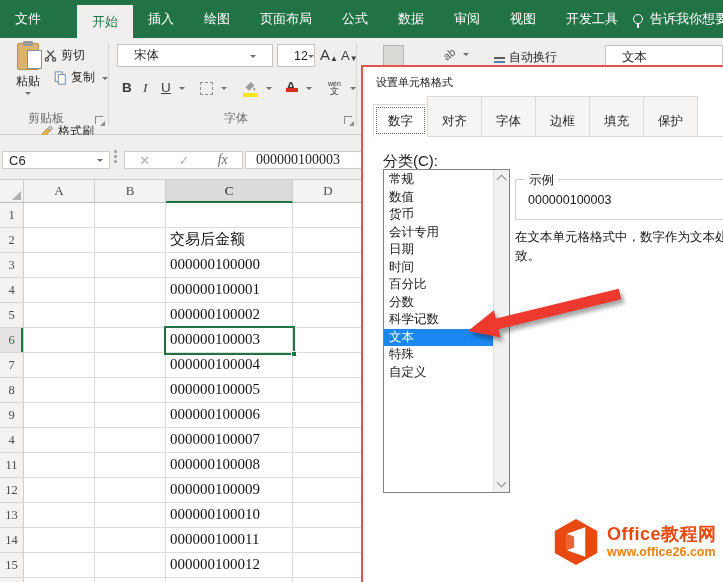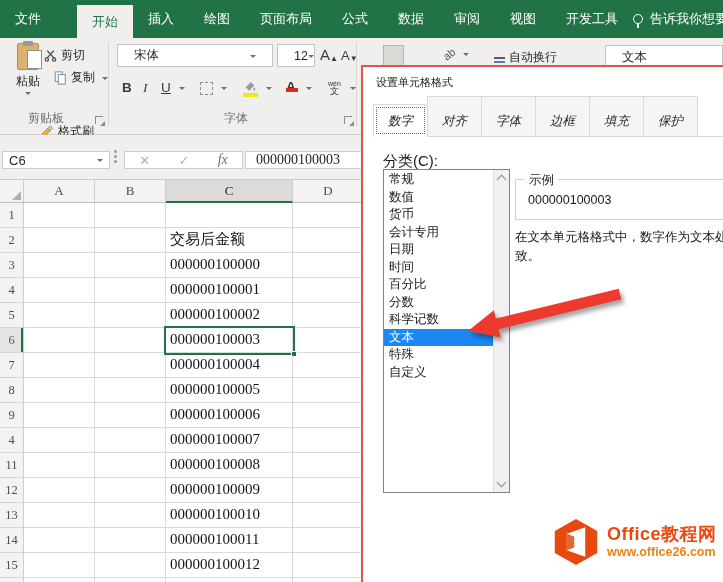--- a/index.html
+++ b/index.html
@@ -93,21 +93,21 @@
   .activebox .handle { position:absolute; right:-4px; bottom:-4px; width:6px; height:6px;
     background:var(--excel-green); border:1px solid #fff; }
 
   
   .dialog { position:absolute; left:361px; top:65px; width:380px; height:530px;
     background:#fff; border:2px solid var(--dialog-border-red); z-index:20; overflow:hidden; }
   .dtitle { position:absolute; left:13px; top:8px; font-size:11px; color:#1a1a1a; }
   .dtabs { position:absolute; left:10px; top:40px; width:368px; height:30px;
     display:flex; align-items:flex-end; border-bottom:1px solid #d9d9d9; }
   .dtab { padding:16px 14px 6px; font-size:12.5px; color:#1f1f1f; background:#f6f5f4;
-    border:1px solid #d9d9d9; border-bottom:none; margin-right:-1px; position:relative;font-style:italic; }
+    border:1px solid #d9d9d9; border-bottom:none; margin-right:-1px; position:relative; }
   .dtab.active { background:#fff; padding-top:8px; margin-bottom:-1px; border-bottom:1px solid #fff;
     outline:1px dotted #666; outline-offset:-4px; z-index:2; }
   .dcatlbl { position:absolute; left:20px; top:85px; font-size:15px; color:#1a1a1a; }
   .dlist { position:absolute; left:20px; top:102px; width:127px; height:324px;
     background:#fff; border:1px solid #828282; }
   .dlist .items { position:absolute; left:0; top:1px; right:16px; }
   .cat { height:17.5px; line-height:17.5px; padding-left:5px; font-size:12.5px; color:#1a1a1a;
     white-space:nowrap; overflow:hidden; }
   .cat.selected { background:var(--selection-blue); color:#fff; }
   .dscroll { position:absolute; right:0; top:0; bottom:0; width:16px; background:#f1f1f1;

